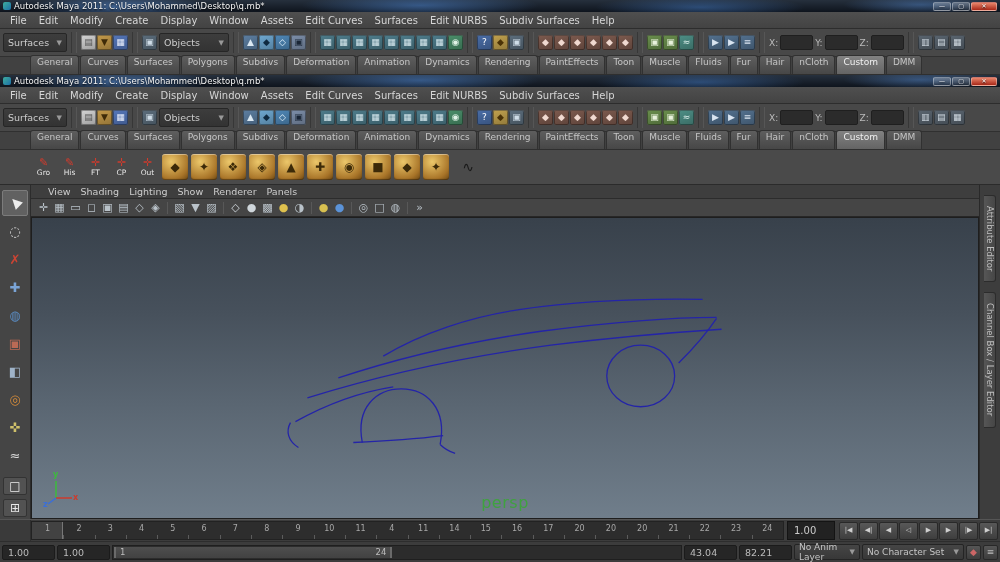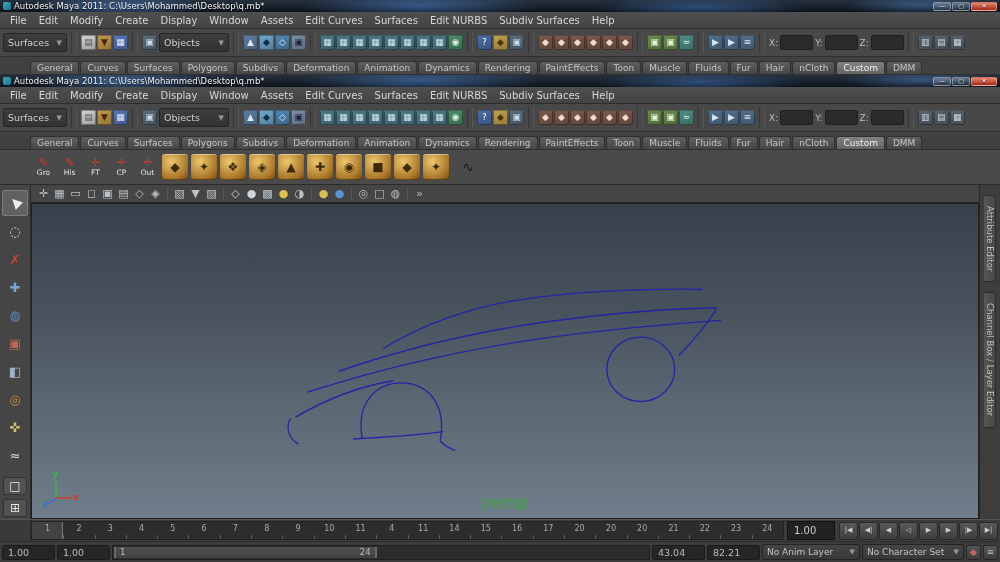--- a/index.html
+++ b/index.html
@@ -40,21 +40,21 @@
   .sl-group{display:flex;gap:1px;flex:0 0 auto;}
   .sl-icon{width:15px;height:15px;border-radius:2px;display:flex;align-items:center;justify-content:center;
     font-size:9px;line-height:1;box-shadow:inset 0 0 0 1px rgba(0,0,0,.35), inset 0 1px 0 rgba(255,255,255,.15);}
   .sl-coords{display:flex;align-items:center;gap:2px;flex:0 0 auto;}
   .sl-coord-label{font-size:9px;color:#bbb;}
   .sl-coord-field{width:33px;height:15px;background:#2b2b2b;border:1px solid #1f1f1f;border-radius:2px;}
 
   
   .shelf-tabs{height:18px;background:#414141;display:flex;align-items:flex-end;gap:1px;padding-left:30px;border-bottom:1px solid #2f2f2f;}
   .shelf-tab{font-size:9px;color:#c6c6c6;background:linear-gradient(#5e5e5e,#474747);
-    border:1px solid #313131;border-bottom:none;border-radius:3px 3px 0 0;padding:2px 6px 0;line-height:1.1;cursor:default;}
+    border:1px solid #313131;border-bottom:none;border-radius:3px 3px 0 0;padding:2px 6px 6px;line-height:1.1;cursor:default;}
   .shelf-tab.active{background:linear-gradient(#828282,#646464);color:#f0f0f0;}
 
   
   .shelf-content{height:35px;background:#4a4a4a;border-bottom:1px solid #2b2b2b;
     display:flex;align-items:center;gap:3px;padding-left:32px;}
   .shelf-btn{width:23px;height:30px;display:flex;flex-direction:column;align-items:center;justify-content:center;
     border-radius:2px;color:#e6e6e6;}
   .shelf-btn .ic{font-size:11px;line-height:1;color:#cf3b2d;}
   .shelf-btn .lb{font-size:7.5px;line-height:1.2;}
   .gold-icon{width:26px;height:26px;border-radius:3px;color:#3c2a08;font-size:12px;line-height:1;
@@ -440,20 +440,28 @@
         </div>
         <div class="tool">
           <span class="g" style="color: rgb(216, 216, 216);">≈</span>
         </div>
         <div class="tb-spacer"></div>
         <div class="layout-btn">□</div>
         <div class="layout-btn">⊞</div>
       </div>
 
     <div class="panel">
+      <div class="panel-menubar">
+          <span class="panel-menu-item">View</span>
+          <span class="panel-menu-item">Shading</span>
+          <span class="panel-menu-item">Lighting</span>
+          <span class="panel-menu-item">Show</span>
+          <span class="panel-menu-item">Renderer</span>
+          <span class="panel-menu-item">Panels</span>
+        </div>
       <div class="panel-toolbar">
           <span class="pt-icon" style="color: rgb(185, 194, 201);">✛</span>
           <span class="pt-icon" style="color: rgb(185, 194, 201);">▦</span>
           <span class="pt-icon" style="color: rgb(185, 194, 201);">▭</span>
           <span class="pt-icon" style="color: rgb(185, 194, 201);">◻</span>
           <span class="pt-icon" style="color: rgb(185, 194, 201);">▣</span>
           <span class="pt-icon" style="color: rgb(185, 194, 201);">▤</span>
           <span class="pt-icon" style="color: rgb(185, 194, 201);">◇</span>
           <span class="pt-icon" style="color: rgb(185, 194, 201);">◈</span>
           <span class="pt-sep"></span>
@@ -579,21 +587,21 @@
     <div class="rs-field">1.00</div>
     <div class="rs-field">1.00</div>
     <div class="rs-track">
       <div class="rs-bar">
         <span>1</span>
         <span>24</span>
       </div>
     </div>
     <div class="rs-field">43.04</div>
     <div class="rs-field">82.21</div>
-    <div class="rs-dropdown" style="width:98px;">
+    <div class="rs-dropdown" style="width:66px;">
       <span>No Anim Layer</span>
         <span class="arrow">▼</span>
     </div>
     <div class="rs-dropdown" style="width:102px;">
       <span>No Character Set</span>
         <span class="arrow">▼</span>
     </div>
     <span style="display:flex;gap:2px;">
         <span class="rs-icon" style="color: rgb(204, 102, 102);">◆</span>
         <span class="rs-icon" style="color: rgb(187, 187, 187);">≡</span>

